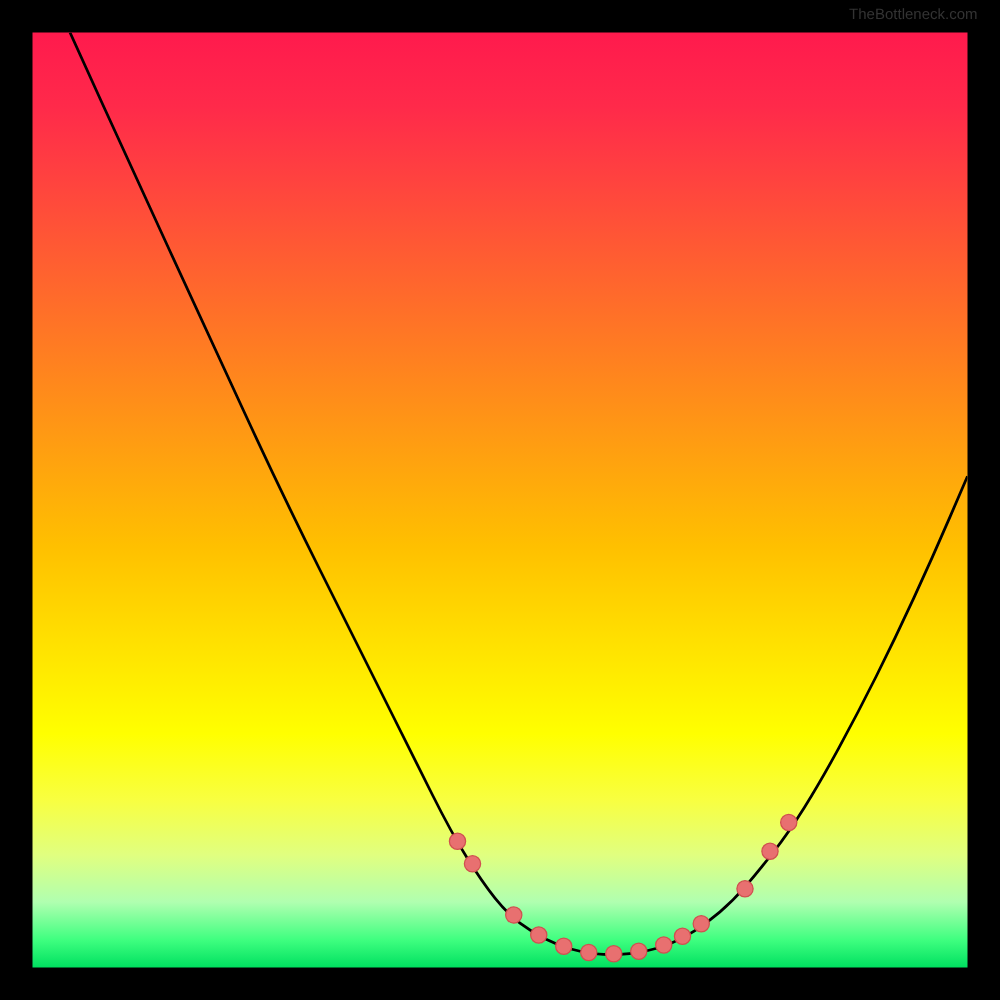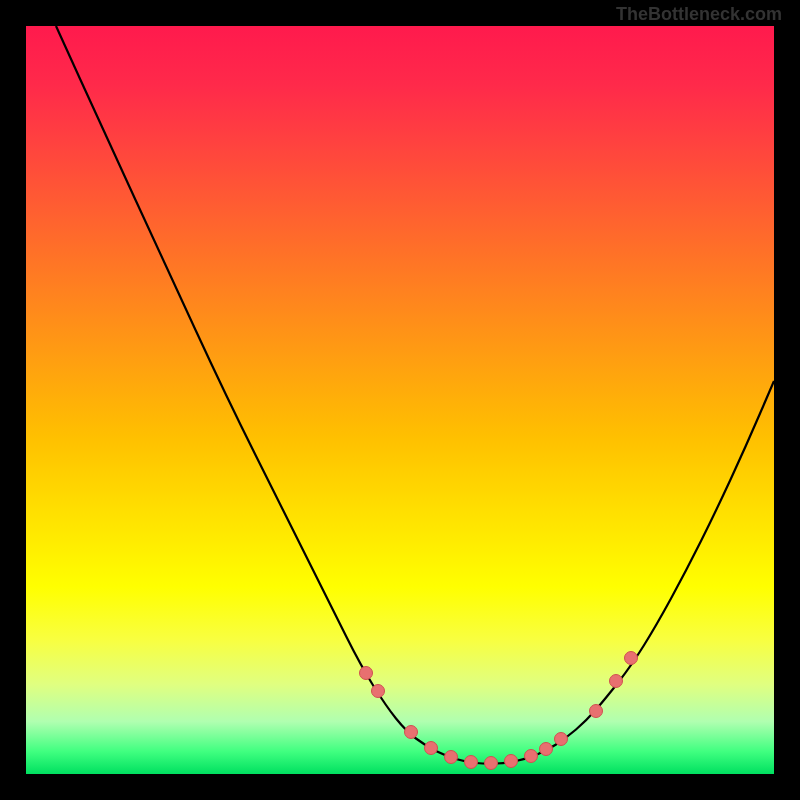--- a/index.html
+++ b/index.html
@@ -9,22 +9,22 @@
     background: #000;
     position: relative;
     overflow: hidden;
     font-family: Arial, sans-serif;
   }
   .watermark {
     position: absolute;
     top: 4px;
     right: 18px;
     color: #333;
-    font-size: 18px;
-    font-weight: 700;
+    font-size: 12px;
+    font-weight: 400;
     z-index: 10;
   }
   .plot-area {
     position: absolute;
     left: 26px;
     top: 26px;
     width: 748px;
     height: 748px;
     background: linear-gradient(to bottom,
       #ff1a4d 0%,

